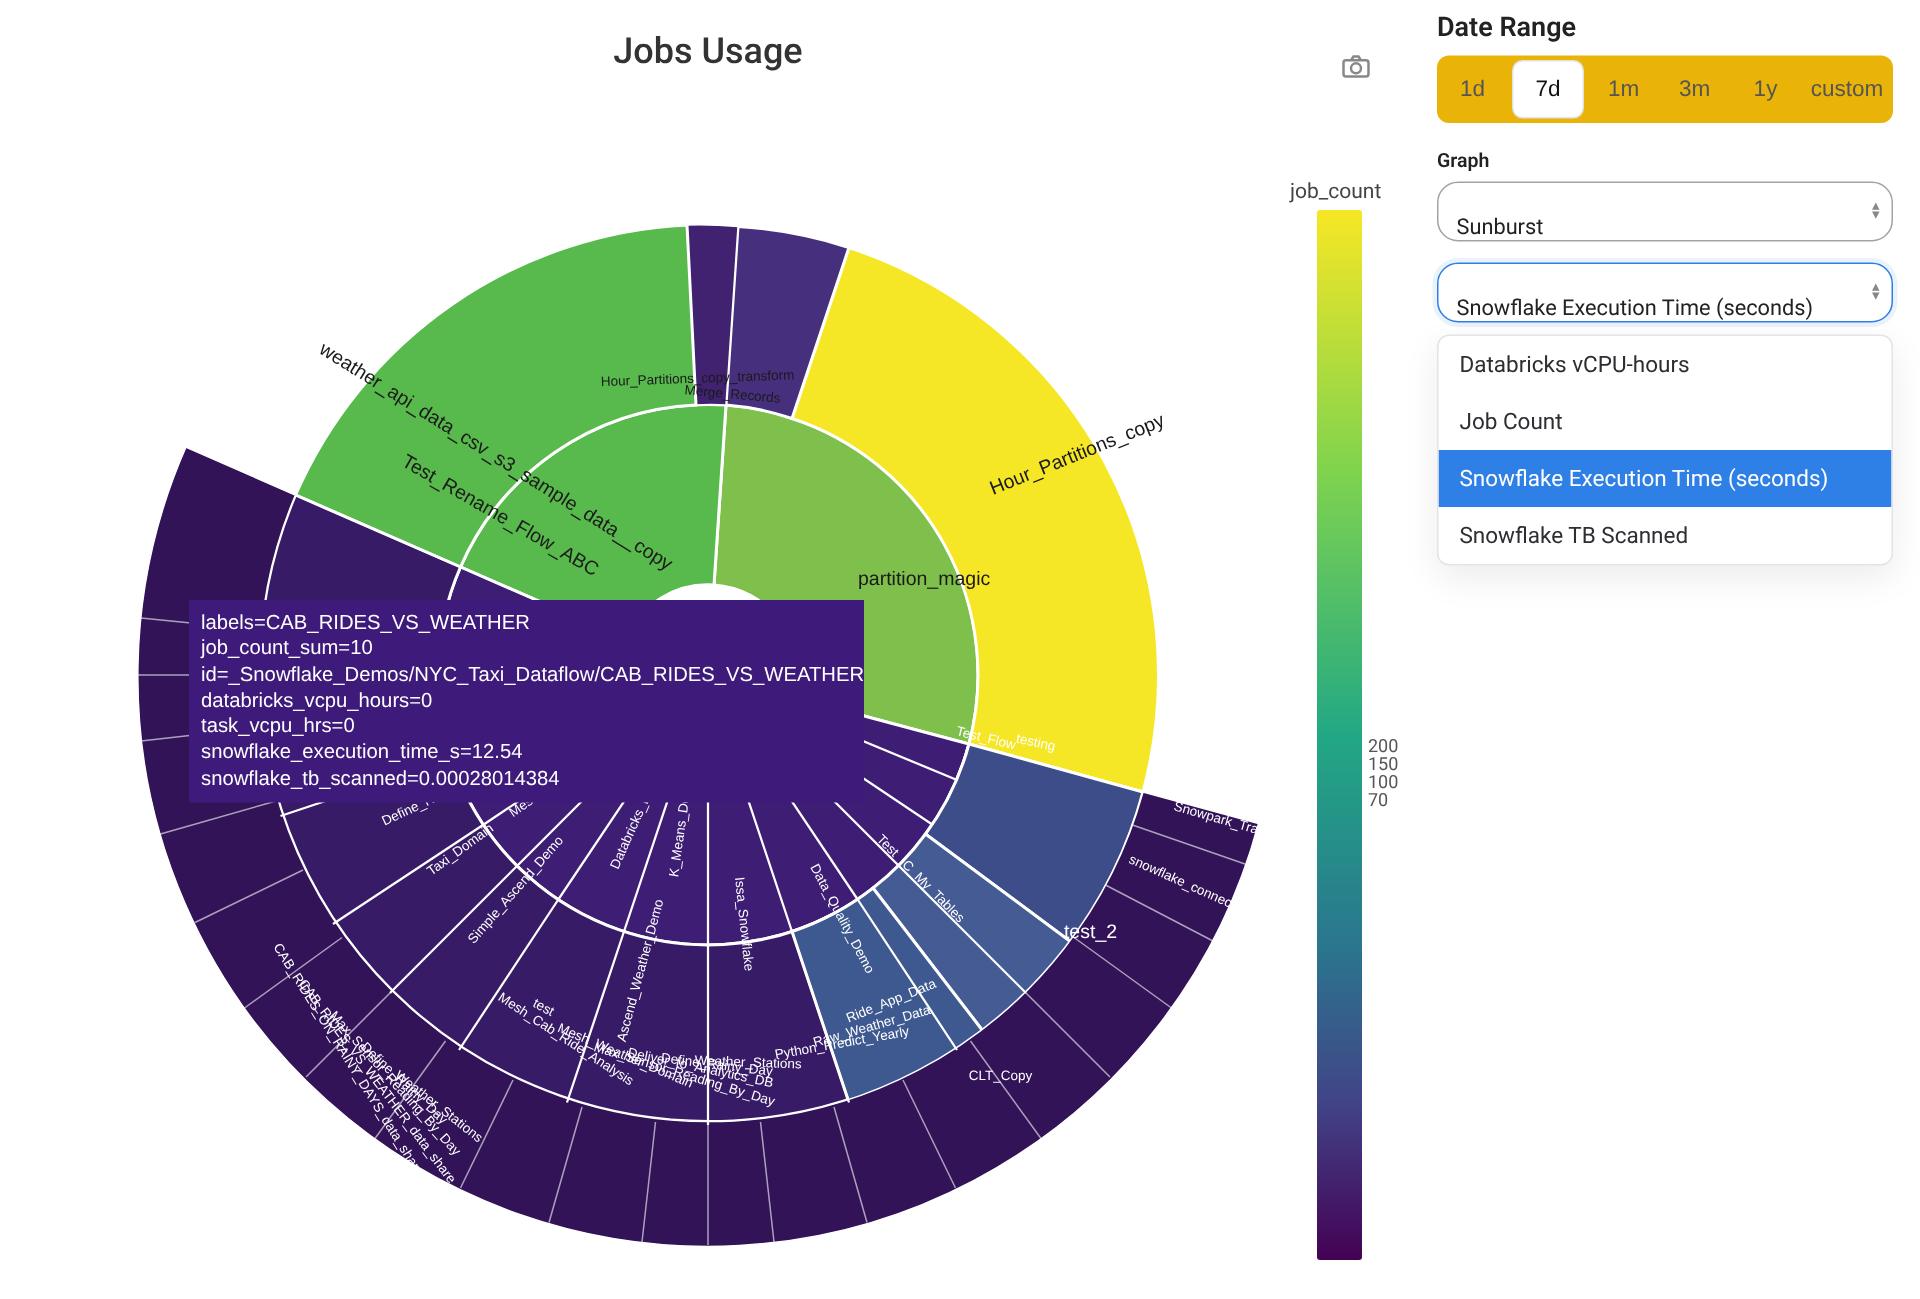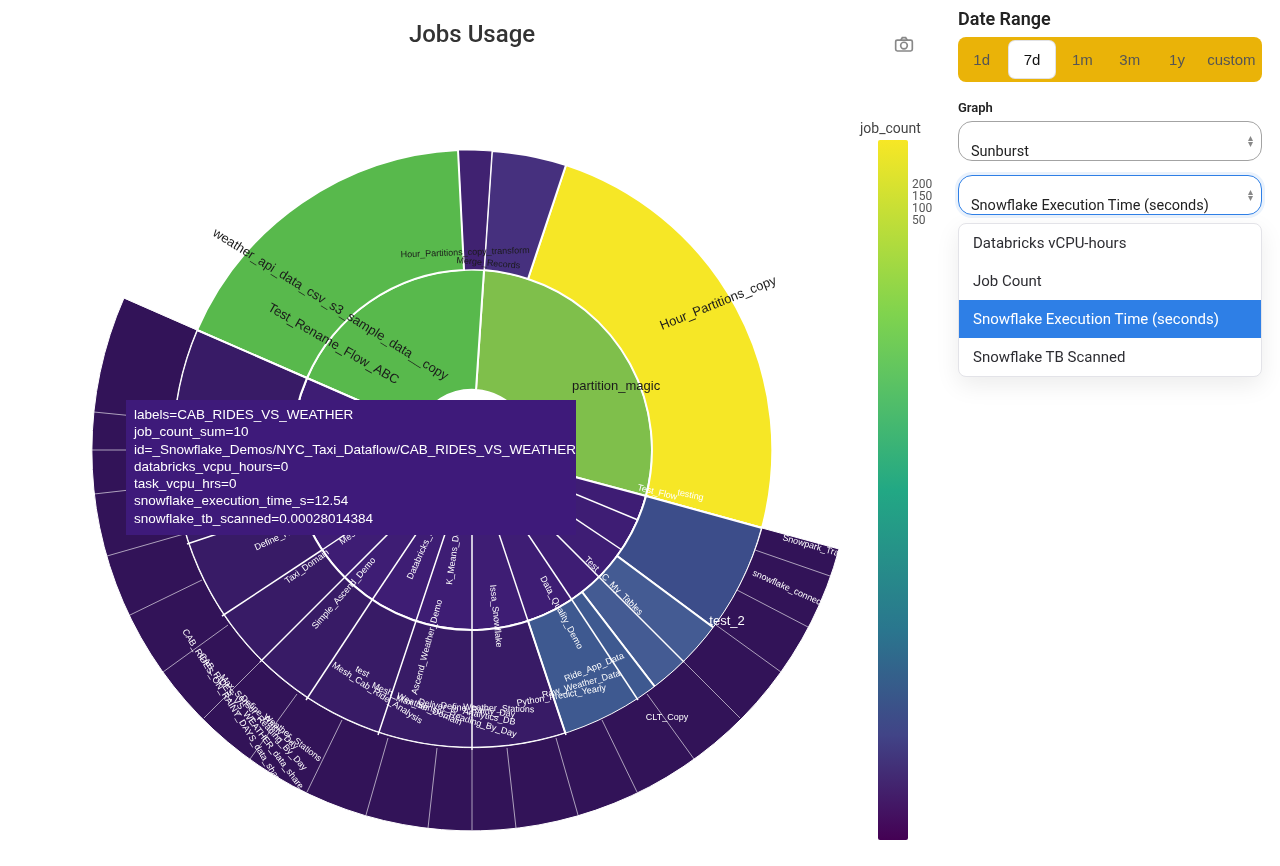--- a/index.html
+++ b/index.html
@@ -62,21 +62,21 @@
     background: linear-gradient(to bottom, #f7e725 0%, #7fd34e 25%, #22a884 50%, #2a768e 70%, #414487 85%, #440154 100%);
     border-radius:2px;
   }
   .colorbar-ticks {
     position:absolute;
     top:22px;
     left:34px;
     height:710px;
     display:flex;
     flex-direction:column;
-    justify-content:flex-start;
+    justify-content:center;
     font-size:12px;
     color:#555;
     padding:36px 0 0 0;
   }
   .colorbar-ticks span { line-height:12px; }
   .tooltip {
     position:absolute;
     top: 340px;
     left: 44px;
     width: 450px;
@@ -363,21 +363,21 @@
     </div>
   </div>
 
   <div class="colorbar">
     <div class="colorbar-title">job_count</div>
     <div class="colorbar-gradient"></div>
     <div class="colorbar-ticks">
       <span>200</span>
       <span>150</span>
       <span>100</span>
-      <span>50</span>
+      <span>70</span>
     </div>
   </div>
 </div>
 
 <div class="sidebar">
   <div class="section-label">Date Range</div>
   <div class="btn-group">
     <button>1d</button>
     <button class="active">7d</button>
     <button>1m</button>

